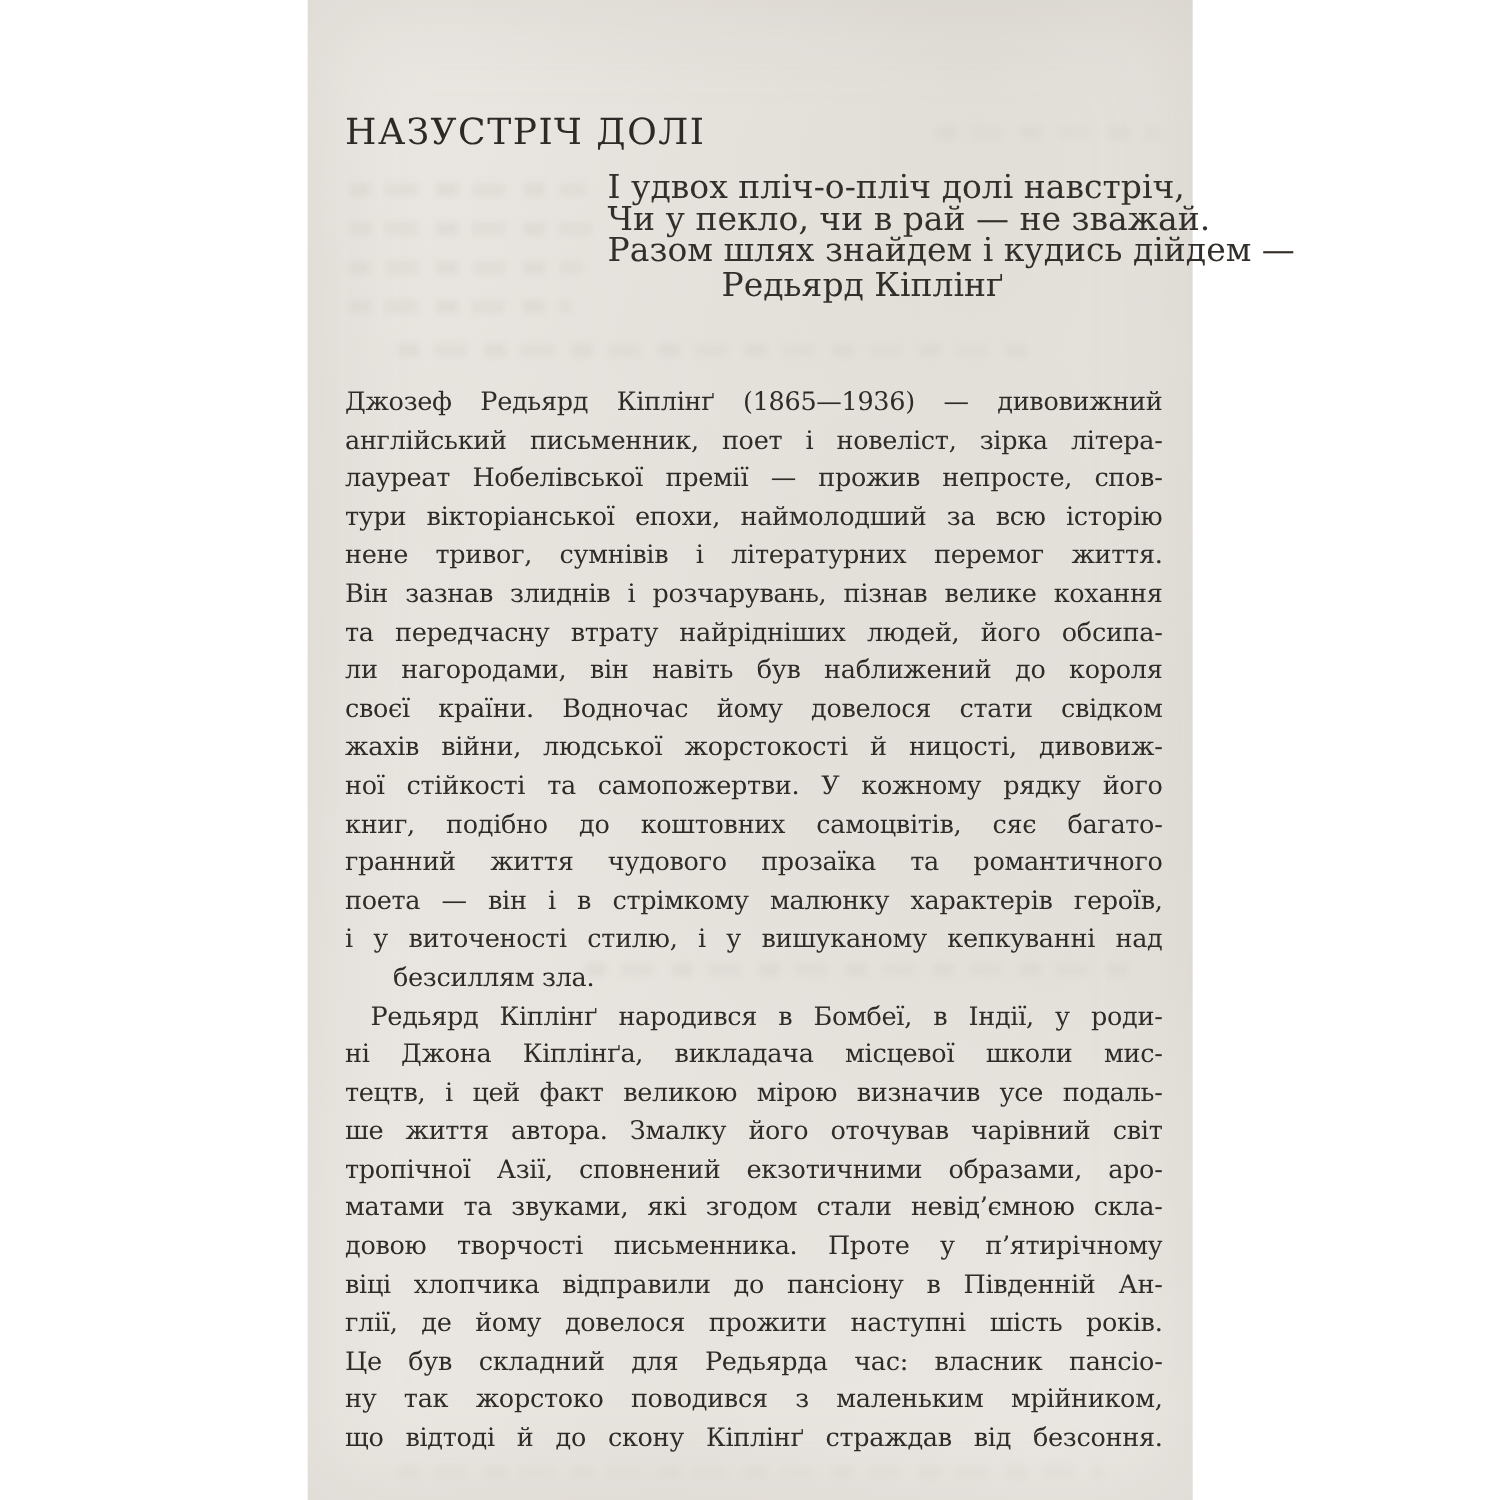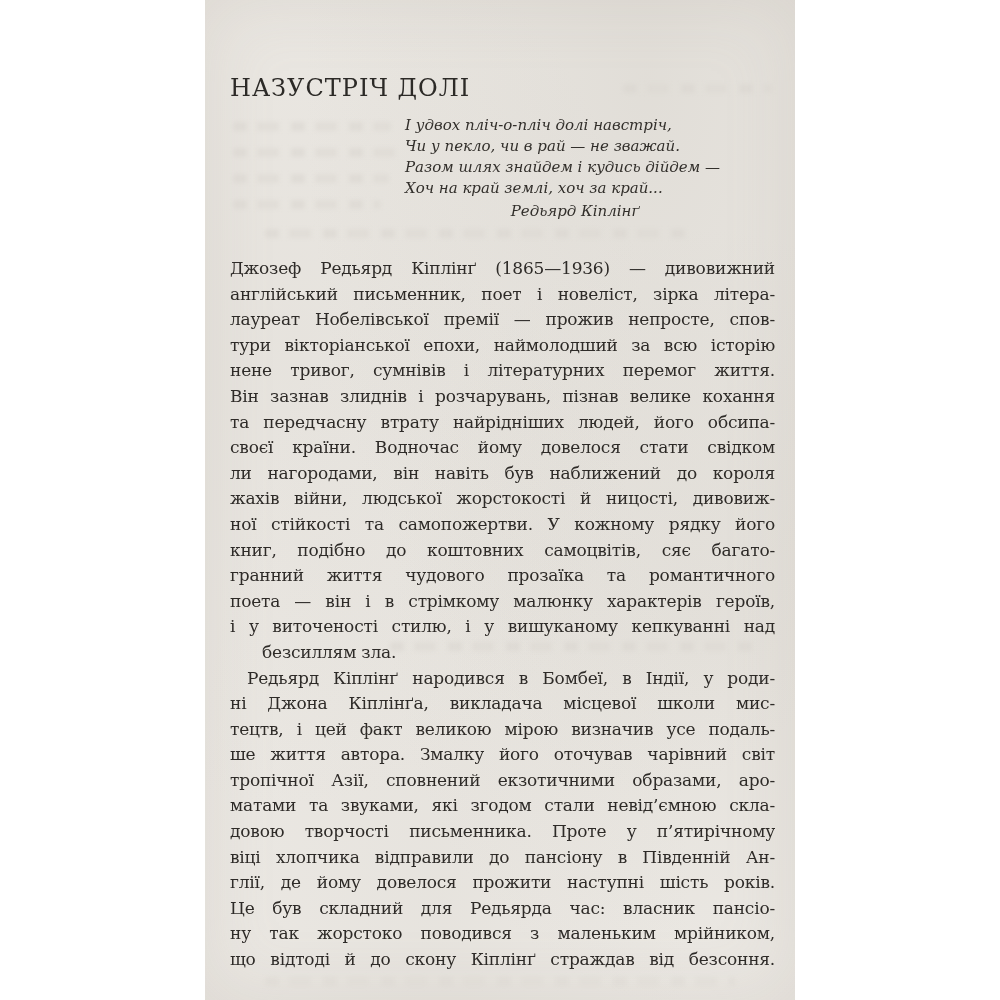--- a/index.html
+++ b/index.html
@@ -17,21 +17,21 @@
       radial-gradient(ellipse at 40% 90%, rgba(198,193,184,0.12), transparent 50%);
     box-shadow: inset 0 0 70px rgba(160,150,138,0.18);
   }
   .chapter-title{
     position:absolute;top:74px;left:25px;width:545px;
     text-align:left;font-size:24px;letter-spacing:1px;
     color:#2c2a27;font-weight:normal;margin:0;
   }
   .epigraph{
     position:absolute;top:115px;left:200px;width:340px;
-    font-style:italic;font-size:15px;line-height:21px;color:#322f2b;
+    font-size:22px;line-height:21px;color:#322f2b;
   }
   .epigraph-line{white-space:nowrap;}
   .epigraph-attribution{text-align:center;margin-top:2px;}
   .body-text{
     position:absolute;top:256px;left:25px;width:545px;
     font-size:17px;line-height:25.6px;letter-spacing:-0.2px;color:#2e2b28;
   }
   .text-line{
     height:25.6px;overflow:hidden;
     text-align:justify;text-align-last:justify;
@@ -59,35 +59,34 @@
   <div class="ghost" style="top:174px;left:28px;width:156px;"></div>
   <div class="ghost" style="top:200px;left:28px;width:148px;"></div>
   <div class="ghost" style="top:229px;left:60px;width:430px;"></div>
   <div class="ghost" style="top:642px;left:185px;width:370px;"></div>
   <div class="ghost" style="top:977px;left:60px;width:470px;opacity:0.35;"></div>
 
   <div class="epigraph">
     <div class="epigraph-line">І удвох пліч-о-пліч долі навстріч,</div>
     <div class="epigraph-line">Чи у пекло, чи в рай — не зважай.</div>
     <div class="epigraph-line">Разом шлях знайдем і кудись дійдем —</div>
-    <div class="epigraph-line">Хоч на край землі, хоч за край...</div>
     <div class="epigraph-attribution">Редьярд Кіплінґ</div>
   </div>
 
   <div class="body-text">
 
     <div class="text-line">Джозеф Редьярд Кіплінґ (1865—1936) — дивовижний</div>
     <div class="text-line">англійський письменник, поет і новеліст, зірка літера-</div>
     <div class="text-line">лауреат Нобелівської премії — прожив непросте, спов-</div>
     <div class="text-line">тури вікторіанської епохи, наймолодший за всю історію</div>
     <div class="text-line">нене тривог, сумнівів і літературних перемог життя.</div>
     <div class="text-line">Він зазнав злиднів і розчарувань, пізнав велике кохання</div>
     <div class="text-line">та передчасну втрату найрідніших людей, його обсипа-</div>
+    <div class="text-line">ли нагородами, він навіть був наближений до короля</div>
     <div class="text-line">своєї країни. Водночас йому довелося стати свідком</div>
-    <div class="text-line">ли нагородами, він навіть був наближений до короля</div>
     <div class="text-line">жахів війни, людської жорстокості й ницості, дивовиж-</div>
     <div class="text-line">ної стійкості та самопожертви. У кожному рядку його</div>
     <div class="text-line">книг, подібно до коштовних самоцвітів, сяє багато-</div>
     <div class="text-line">гранний життя чудового прозаїка та романтичного</div>
     <div class="text-line">поета — він і в стрімкому малюнку характерів героїв,</div>
     <div class="text-line">і у виточеності стилю, і у вишуканому кепкуванні над</div>
     <div class="text-line para-last">безсиллям зла.</div>
 
     <div class="text-line para-indent">Редьярд Кіплінґ народився в Бомбеї, в Індії, у роди-</div>
     <div class="text-line">ні Джона Кіплінґа, викладача місцевої школи мис-</div>

